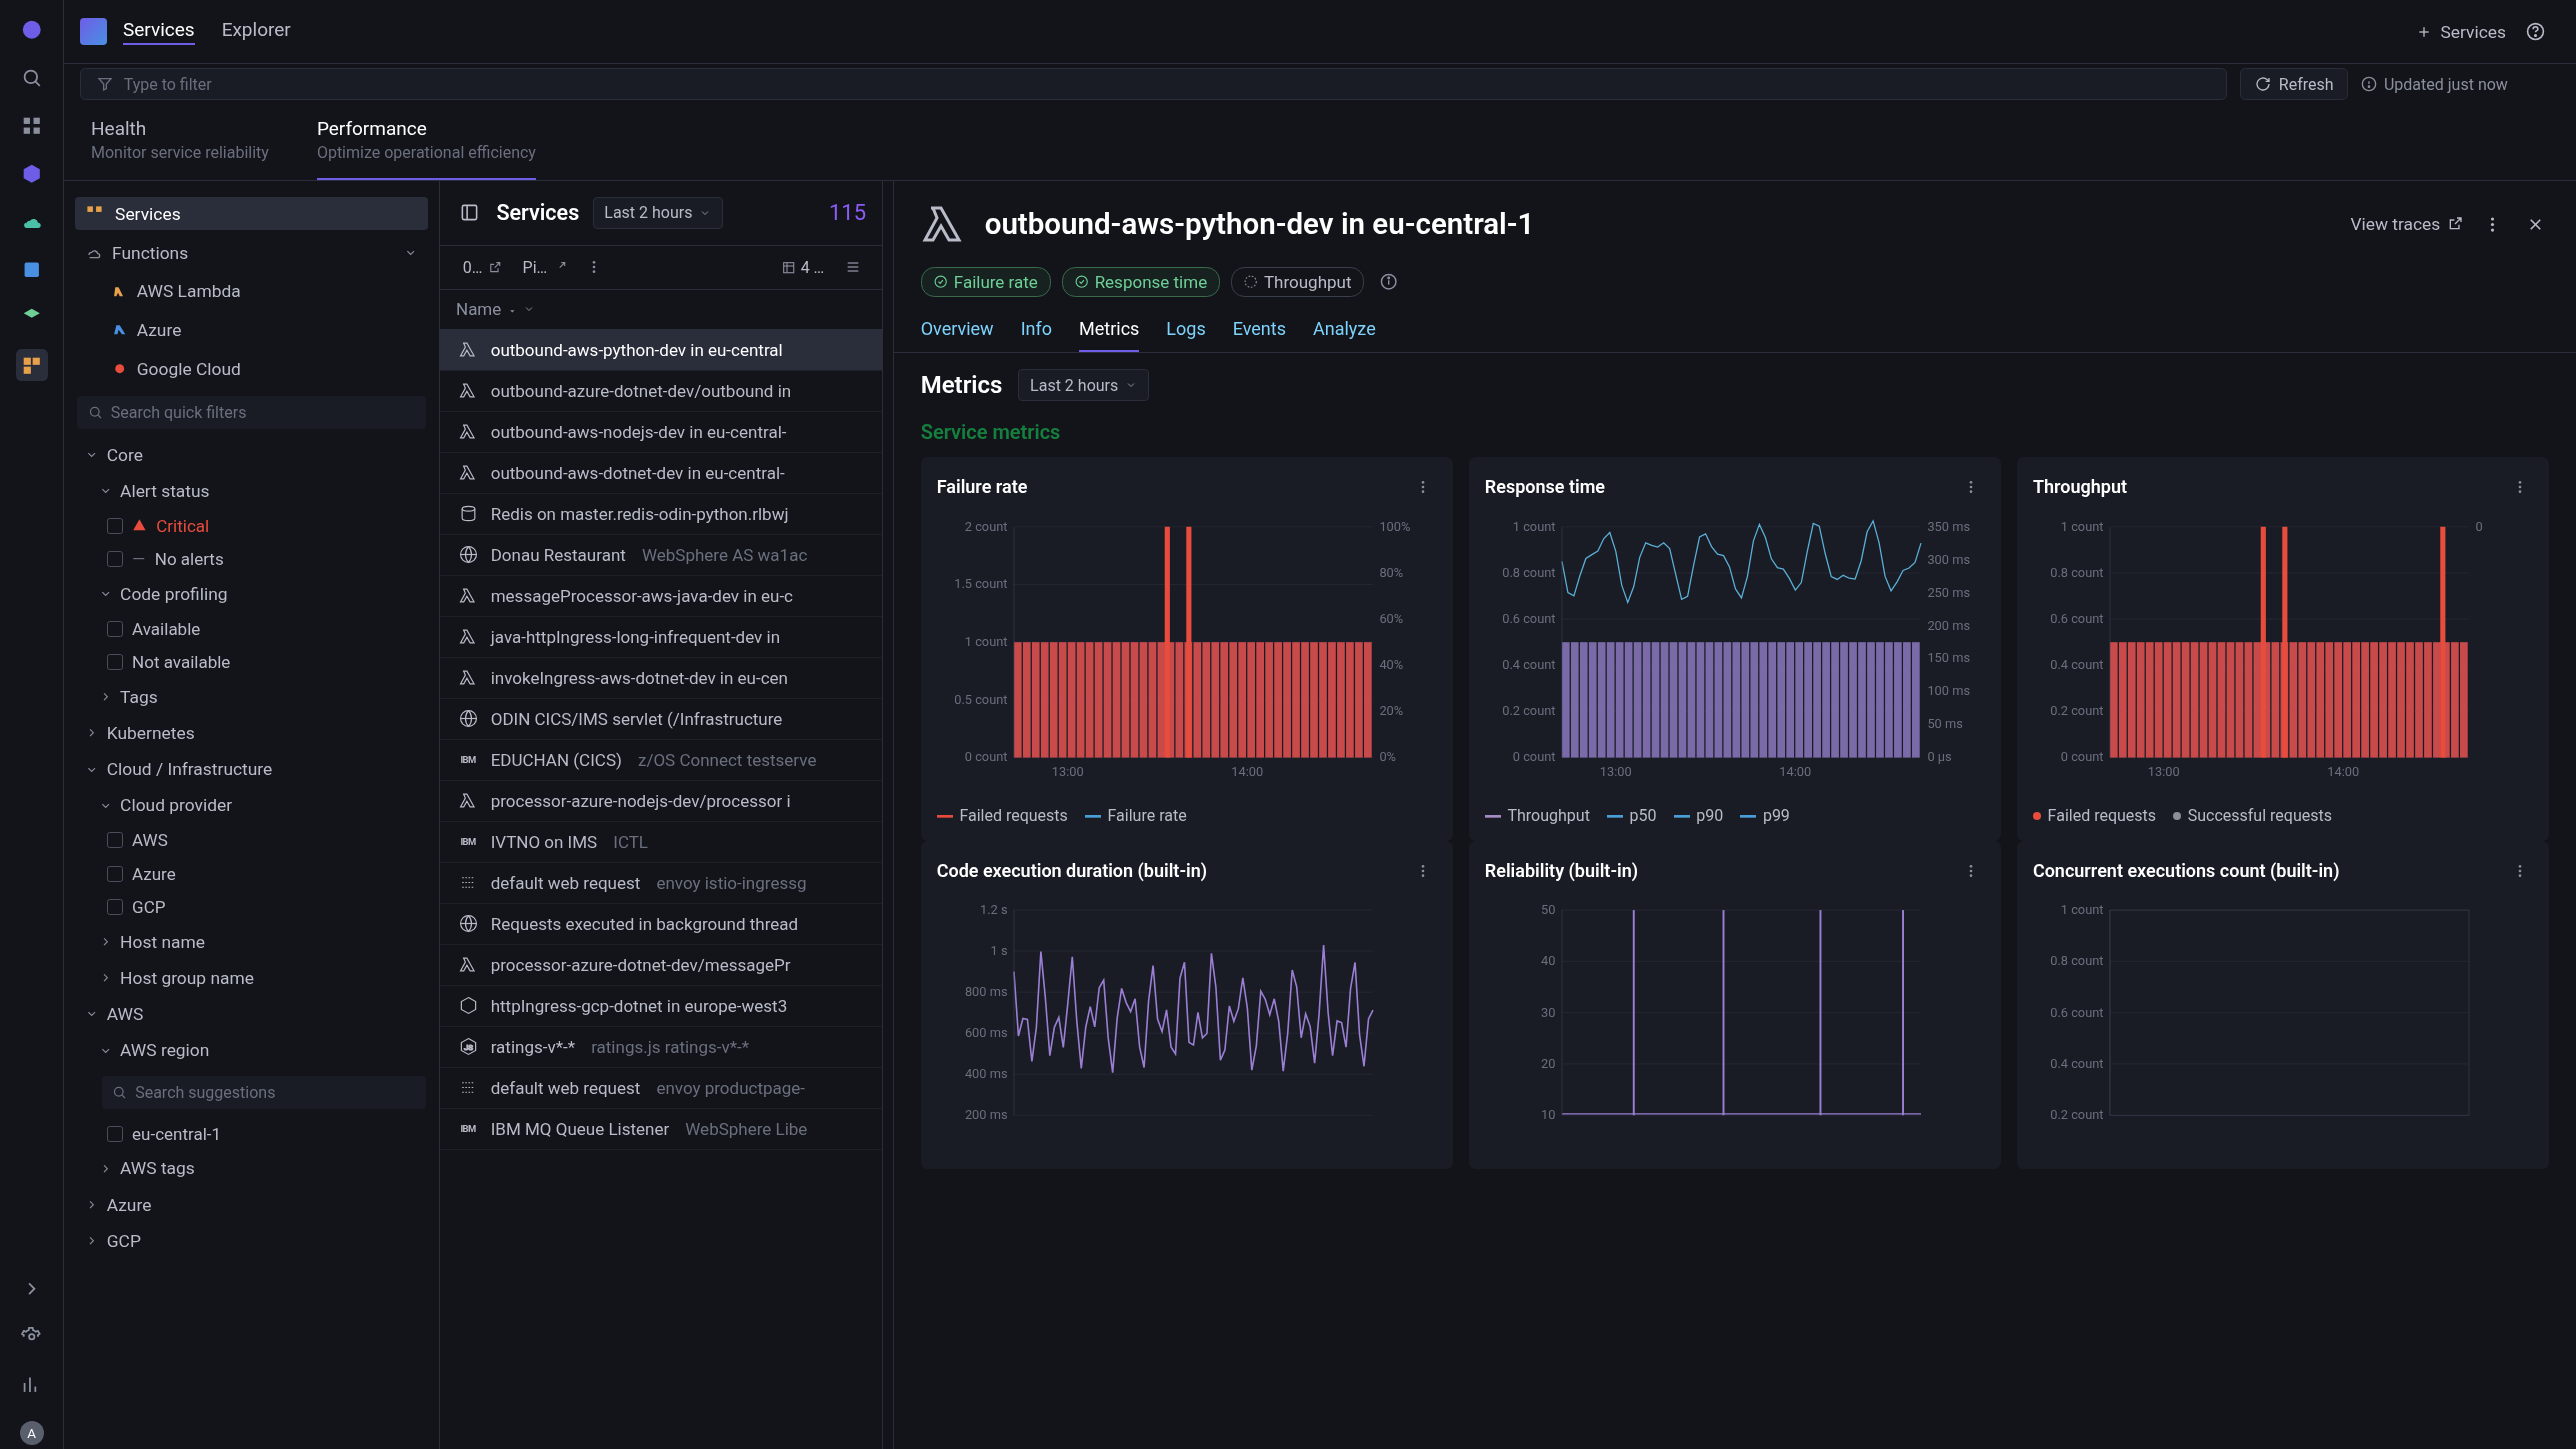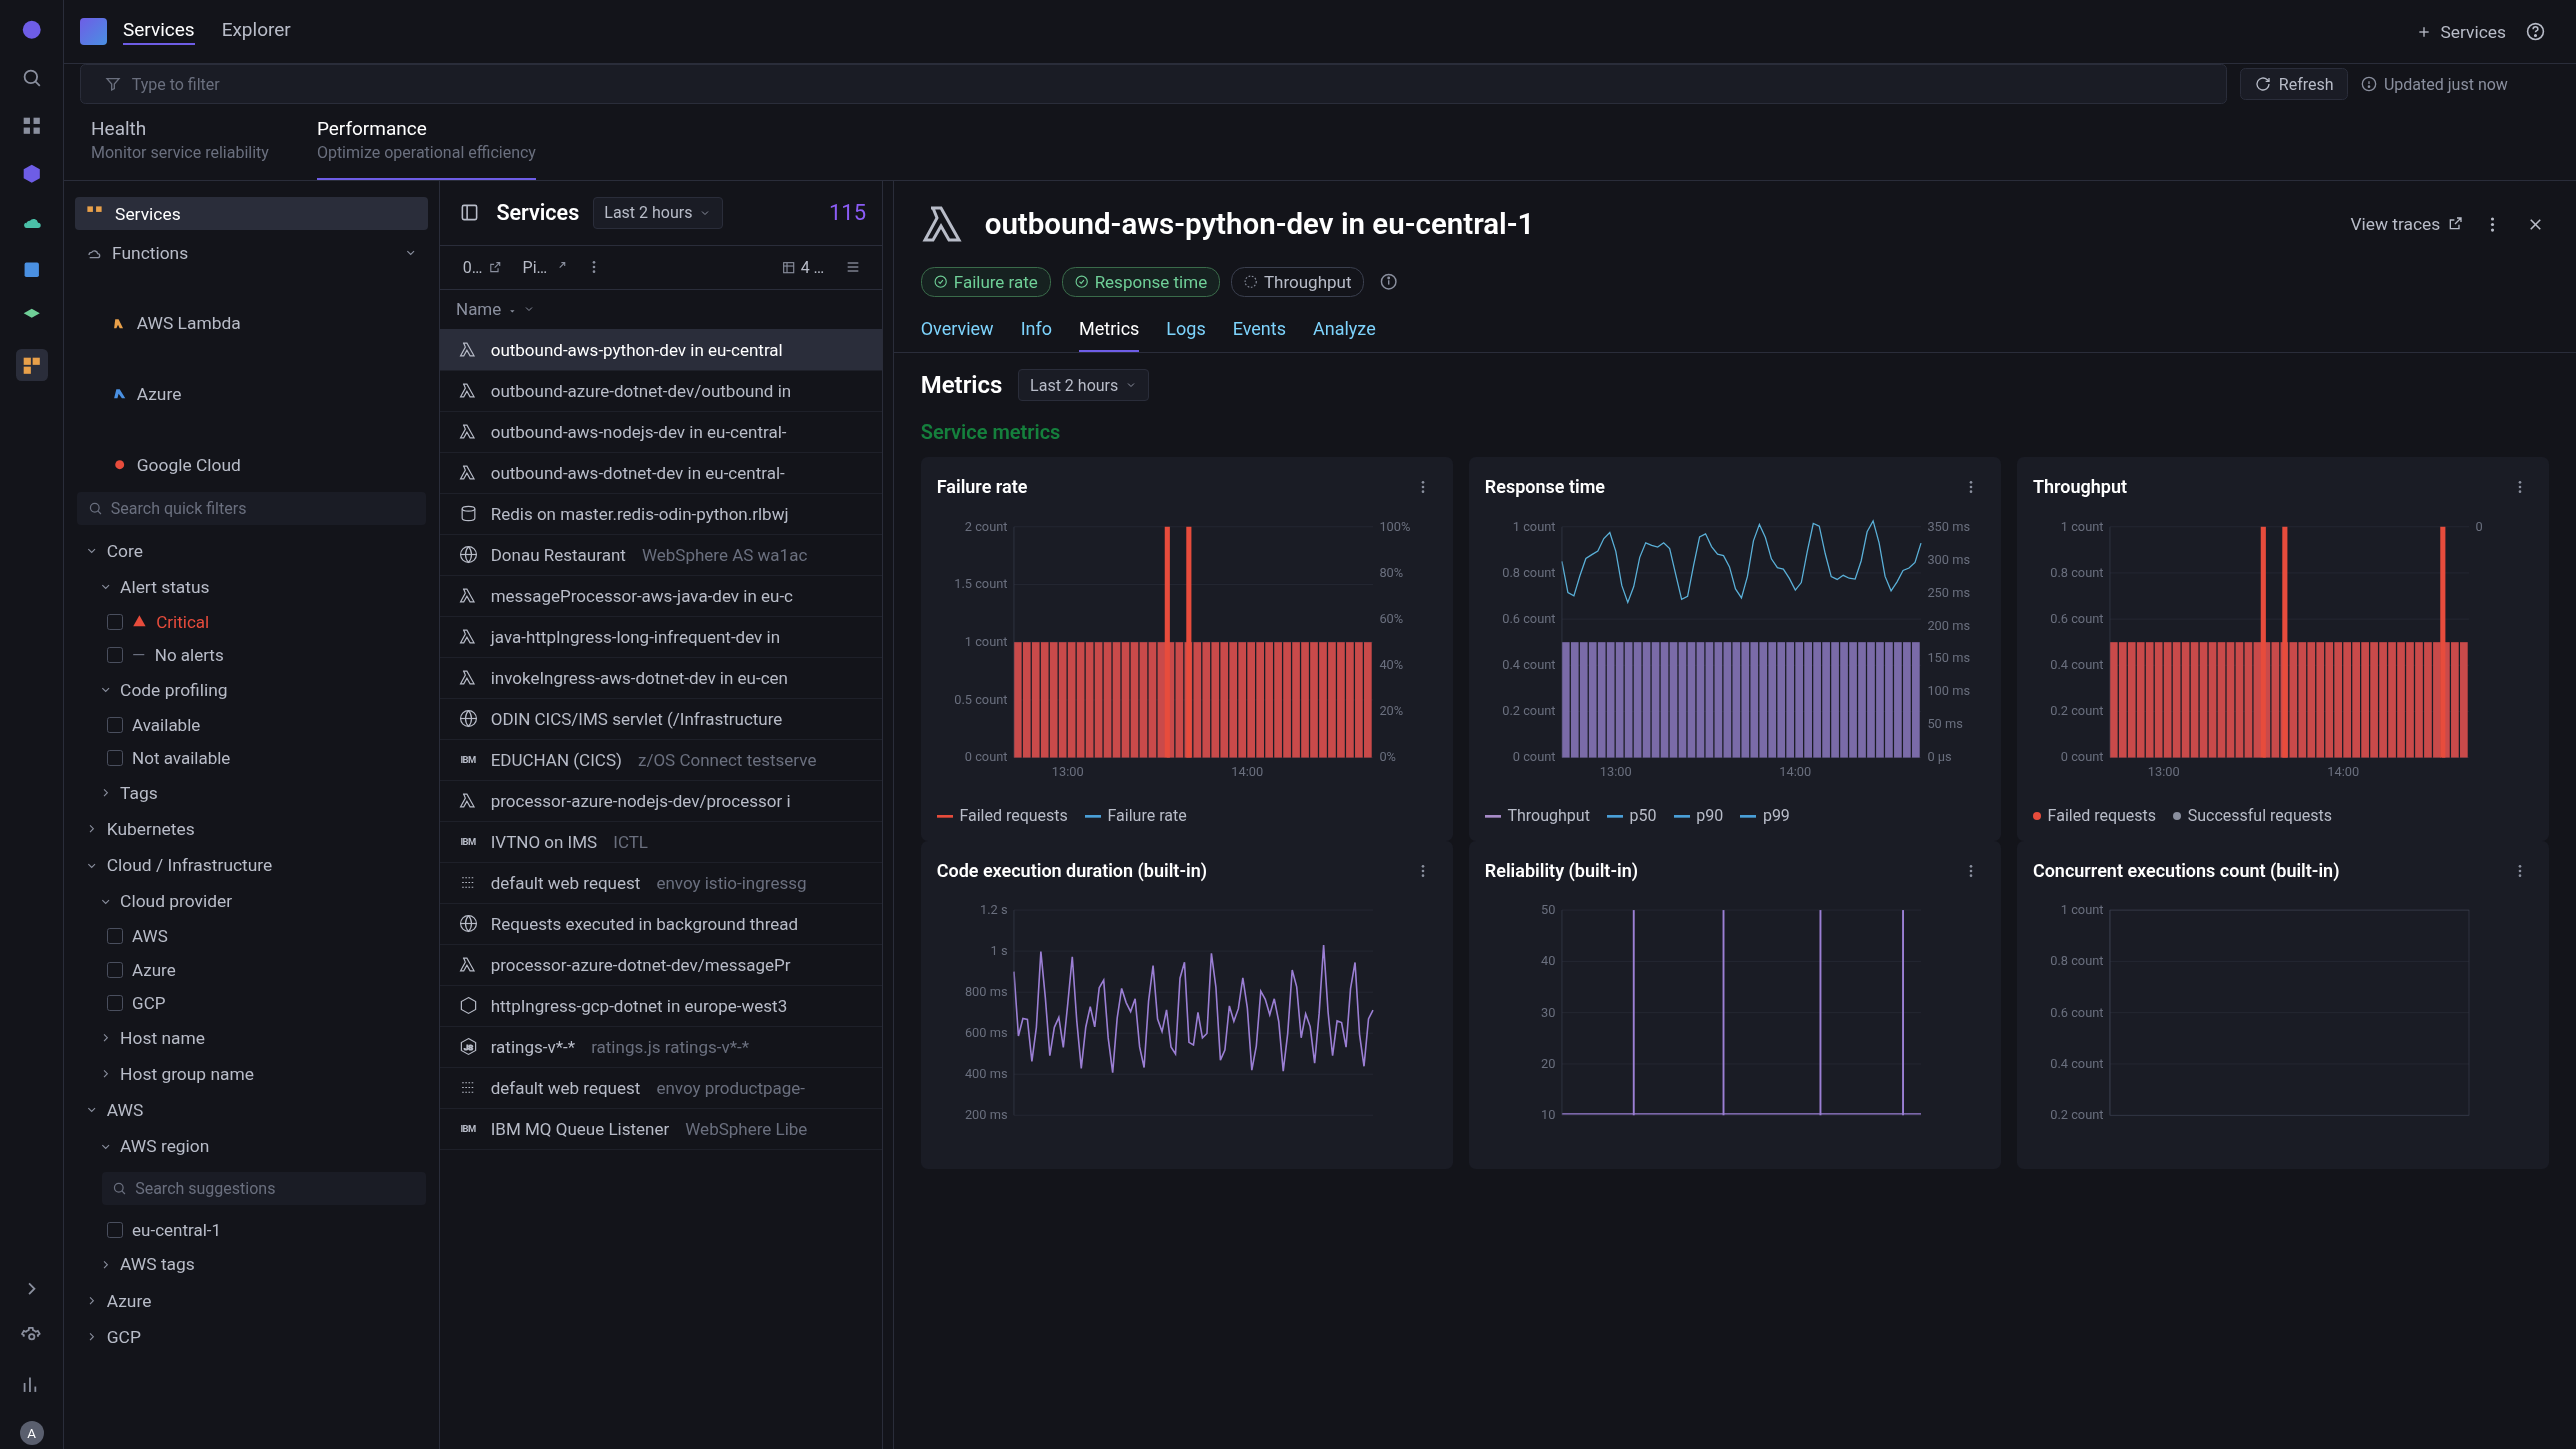--- a/index.html
+++ b/index.html
@@ -20,40 +20,40 @@
 .topbar { height: 64px; border-bottom:0.7px solid #2a2d3a; display:flex; align-items:center; padding: 0 27px 0 16px; gap:16px; }
 .topbar-tabs { display:flex; gap:27px; }
 .topbar-tab { color:#b8bcc8; font-size:19px; cursor:pointer; padding-bottom:2.7px;}
 .topbar-tab.active { color:#fff; border-bottom: 2px solid #6e5de6; }
 .topbar-logo { width:27px; height:27px; border-radius:4px; background:linear-gradient(135deg,#6e5de6,#4a90e2); }
 .topbar-spacer { flex:1; }
 .topbar-btn { display:flex; align-items:center; gap:8px; color:#b8bcc8; font-size:17.4px; cursor:pointer; }
 
 
 .filterbar { height: 40px; display:flex; align-items:center; padding: 0 27px 0 16px; gap:13.4px; }
-.filter-input { flex:1; max-width: 2147px; background:#1a1c25; border:0.7px solid #2a2d3a; border-radius:5.4px; height:40px; display:flex; align-items:center; padding:0 24px; gap:10.7px; color:#6a6f7e; }
+.filter-input { flex:1; max-width: 2147px; background:#1a1c25; border:0.7px solid #2a2d3a; border-radius:5.4px; height:32px; display:flex; align-items:center; padding:0 16px; gap:10.7px; color:#6a6f7e; }
 .refresh-btn { background:#1a1c25; border:0.7px solid #2a2d3a; border-radius:5.4px; height:32px; display:flex; align-items:center; padding:0 13.4px; gap:8px; color:#b8bcc8; cursor:pointer; }
 .updated-txt { color:#8a8f9e; font-size:16px; display:flex; align-items:center; gap:6.7px;}
 
 
 .healthtabs { display:flex; gap: 48px; padding: 13.4px 27px 0 27px; border-bottom:0.7px solid #2a2d3a; }
 .healthtab { padding-bottom:16px; cursor:pointer; }
 .healthtab-title { font-size:19px; color:#b8bcc8; }
 .healthtab-sub { font-size:16px; color:#6a6f7e; margin-top:2.7px; }
 .healthtab.active { border-bottom: 2px solid #6e5de6; }
 .healthtab.active .healthtab-title { color:#fff; }
 
 
 .body3 { flex:1; display:flex; overflow:hidden; }
 
 
 .sidebar { width: 376px; border-right:0.7px solid #2a2d3a; padding:16px 10.7px; overflow-y:auto; display:flex; flex-direction:column; gap:5.4px; }
 .side-item { display:flex; align-items:center; gap:10.7px; padding:6.7px 10.7px; border-radius:4px; cursor:pointer; font-size:17.4px;}
 .side-item.active { background:#2a2d3a; color:#fff; }
-.side-sub { padding-left: 38px; margin-top: 32px; }
+.side-sub { padding-left: 38px; }
 .side-search { background:#1a1c25; border-radius:4px; padding:6.7px 10.7px; display:flex; align-items:center; gap:8px; color:#6a6f7e; margin:5.4px 2.7px; }
 .side-group { padding:5.4px 10.7px; display:flex; align-items:center; gap:8px; font-size:17.4px; cursor:pointer;}
 .side-check { display:flex; align-items:center; gap:9.4px; padding:4px 10.7px 4px 32px; font-size:17px;}
 .chk { width:16px; height:16px; border:1.3px solid #4a4f5e; border-radius:2.7px; }
 .chev { width:13.4px; height:13.4px; display:inline-block; }
 
 
 .midlist { width: 443px; border-right:0.7px solid #2a2d3a; display:flex; flex-direction:column; }
 .midlist-hdr { padding: 16px; display:flex; align-items:center; gap:13.4px; border-bottom:0.7px solid #2a2d3a; }
 .mid-title { font-size:21.5px; font-weight:600; color:#fff; }

